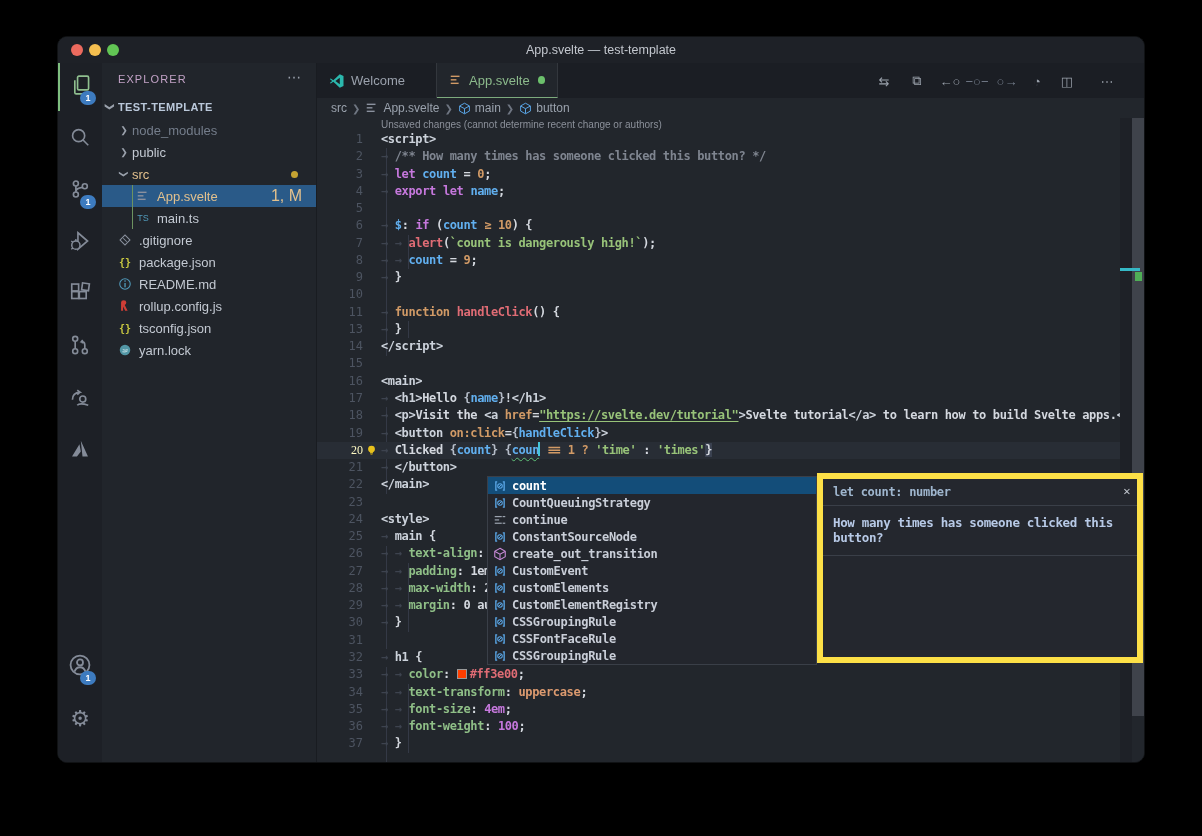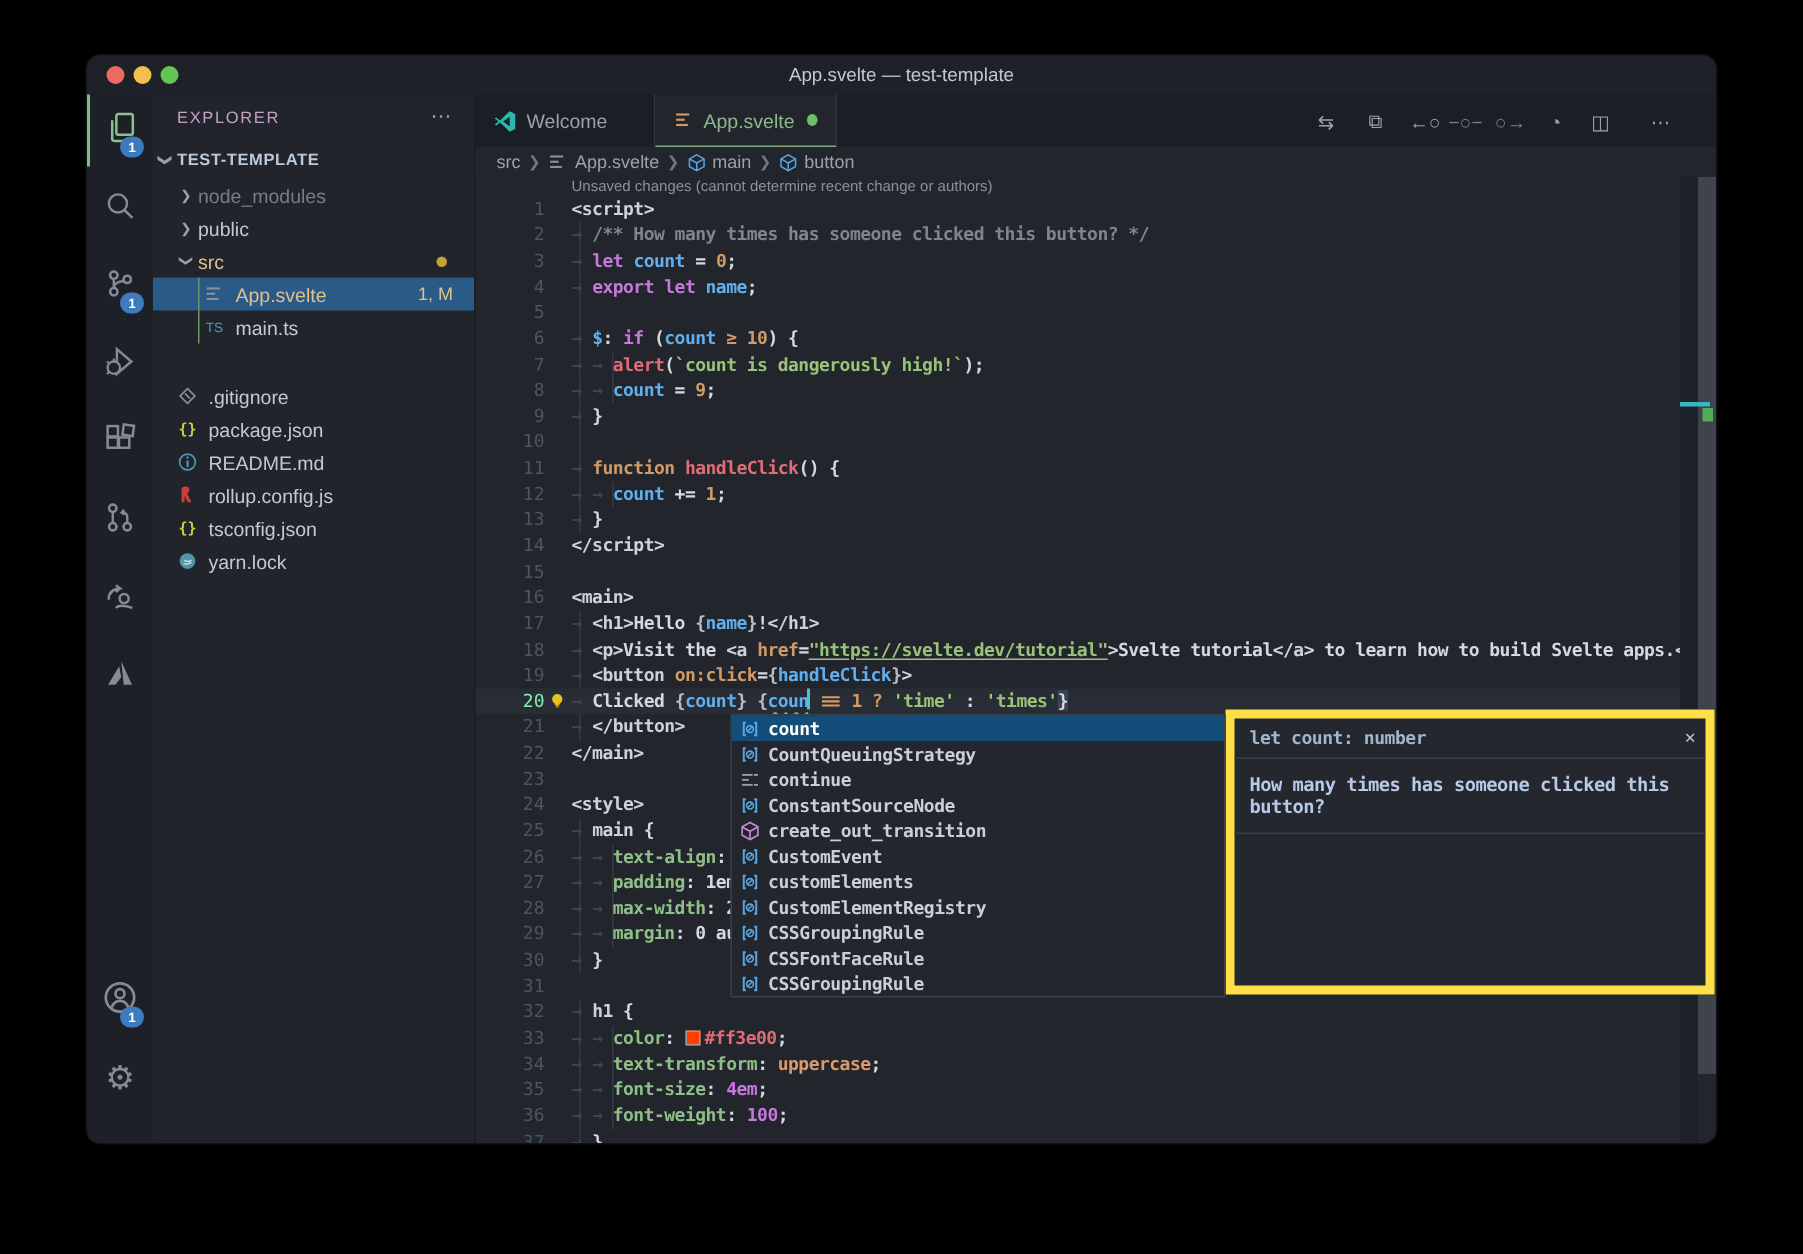--- a/index.html
+++ b/index.html
@@ -27,21 +27,21 @@
   .sb-header .label{position:absolute;left:16px;top:10px;font-size:11px;letter-spacing:1.1px;color:#c2a2c6;}
   .sb-header .more{position:absolute;right:14px;top:6px;color:#9aa1ac;font-size:14px;letter-spacing:1px;cursor:default;}
   .sb-root{position:absolute;left:0;top:33px;right:0;height:22px;display:flex;align-items:center;color:#bac8da;
            font-weight:bold;font-size:11px;letter-spacing:.4px;}
   .chev{display:inline-block;width:16px;text-align:center;color:#9aa1ac;font-size:9px;}
   .chev.down{transform:rotate(90deg);}
   .files{position:absolute;left:0;top:56px;right:0;}
   .row{position:relative;height:22px;display:flex;align-items:center;font-size:13px;color:#c3c9d2;box-sizing:border-box;}
   .row.selected{background:#2a5a88;}
   .row .fico{display:inline-flex;width:18px;justify-content:center;align-items:center;margin-right:5px;}
-  .row .rbadge{position:absolute;right:14px;color:#e2c08d;font-size:12px;}
+  .row .rbadge{position:absolute;right:14px;color:#e2c08d;font-size:16px;}
   .row .rdot{position:absolute;right:18px;top:8px;width:7px;height:7px;border-radius:50%;background:#c5a332;}
   .gold{color:#e2c08d !important;}
   .dim{color:#747d8b !important;}
   .tree-guide{position:absolute;width:1px;background:#6d9360;}
   .sb-sections{position:absolute;left:0;right:0;bottom:0;}
   
   .editor{position:absolute;left:259px;top:26px;right:0;bottom:0;background:#22262c;}
   .tabbar{position:absolute;left:0;top:0;right:0;height:35px;background:#1b1e24;}
   .tab{position:absolute;top:0;height:35px;display:flex;align-items:center;padding:0 12px;box-sizing:border-box;
        font-size:13px;color:#9aa1ac;border-right:1px solid #33373d;}
@@ -59,21 +59,21 @@
   .bc-item .bico{display:inline-flex;margin-right:4px;}
   
   .code{position:absolute;left:0;top:55px;right:0;bottom:0;overflow:hidden;
         font-family:"DejaVu Sans Mono",monospace;font-size:12px;letter-spacing:-0.35px;font-weight:600;}
   .codelens{position:absolute;left:64px;top:0;height:13px;line-height:13px;color:#8b909a;font-size:10px;
             font-family:"Liberation Sans",sans-serif;font-weight:400;letter-spacing:0;}
   .lines{position:absolute;left:0;top:13px;right:0;}
   .line{position:relative;height:17.28px;line-height:17.28px;white-space:pre;color:#d4d8df;}
   .line.curline{background:#282d35;}
   .ln{position:absolute;left:0;width:46px;text-align:right;color:#4d5461;font-weight:400;letter-spacing:0;}
-  .curline .ln{color:#86efac;}
+  .curline .ln{color:#fef9c3;font-family:Liberation Serif, serif;}
   .lc{position:absolute;left:64px;}
   .guide{position:absolute;width:1px;background:#343946;}
   .tag{color:#ccd2db;}.pln{color:#d4d8df;}.kw{color:#c678dd;}.var{color:#61afef;}.num{color:#d19a66;}
   .str{color:#98c379;}.fn{color:#e06c75;}.attr{color:#d19a66;}.cmt{color:#7f8590;}.pun{color:#b6bdc9;}
   .prop{color:#8fbf87;text-align:center;}.val2{color:#dc9a6f;}.cssnum{color:#c678dd;}.hexval{color:#e06c75;}
   .ws{color:#3d434f;}
   .lig{color:#d19a66;}
   .lig3{color:#d19a66;display:inline-block;transform:scaleX(1.9);transform-origin:left center;}
   .strlink{color:#98c379;text-decoration:underline;text-underline-offset:2px;}
   .sqg{color:#61afef;text-decoration:underline wavy #5fbf77 1px;text-underline-offset:3px;}
@@ -217,21 +217,21 @@
             </span>
             <span class="gold">App.svelte</span>
             <span class="rbadge">1, M</span>
           </div>
           <div class="row" style="padding-left: 32px;">
             <span class="fico">
               <span style="font-size:9px;font-weight:normal;color:#519aba;font-family:'Liberation Sans',sans-serif;">TS</span>
             </span>
             <span class="">main.ts</span>
           </div>
-          <div class="row" style="padding-left: 14px; margin-top: 24px;">
+          <div class="row" style="padding-left: 14px;">
             <span class="fico">
               <svg width="14" height="14" viewBox="0 0 16 16" fill="none" xmlns="http://www.w3.org/2000/svg">
                 <rect x="4" y="4" width="8" height="8" transform="rotate(45 8 8)" stroke="#8a919e" stroke-width="1.2" fill="none"></rect>
                 <path d="M6 6 L10 10" stroke="#8a919e" stroke-width="1.2"></path>
               </svg>
             </span>
             <span class="">.gitignore</span>
           </div>
           <div class="row" style="padding-left: 14px;">
             <span class="fico">
@@ -363,21 +363,20 @@
             <div class="line"><span class="ln">2</span><span class="lc"><span class="ws">→ </span><span class="cmt">/** How many times has someone clicked this button? */</span></span></div>
             <div class="line"><span class="ln">3</span><span class="lc"><span class="ws">→ </span><span class="kw">let</span><span class="pln"> </span><span class="var">count</span><span class="pln"> = </span><span class="num">0</span><span class="pln">;</span></span></div>
             <div class="line"><span class="ln">4</span><span class="lc"><span class="ws">→ </span><span class="kw">export</span><span class="pln"> </span><span class="kw">let</span><span class="pln"> </span><span class="var">name</span><span class="pln">;</span></span></div>
             <div class="line"><span class="ln">5</span><span class="lc"></span></div>
             <div class="line"><span class="ln">6</span><span class="lc"><span class="ws">→ </span><span class="var">$</span><span class="pln">: </span><span class="kw">if</span><span class="pln"> (</span><span class="var">count</span><span class="pln"> </span><span class="lig">≥</span><span class="pln"> </span><span class="num">10</span><span class="pln">) {</span></span></div>
             <div class="line"><span class="ln">7</span><span class="lc"><span class="ws">→ </span><span class="ws">→ </span><span class="fn">alert</span><span class="pln">(</span><span class="str">`count is dangerously high!`</span><span class="pln">);</span></span></div>
             <div class="line"><span class="ln">8</span><span class="lc"><span class="ws">→ </span><span class="ws">→ </span><span class="var">count</span><span class="pln"> = </span><span class="num">9</span><span class="pln">;</span></span></div>
             <div class="line"><span class="ln">9</span><span class="lc"><span class="ws">→ </span><span class="pln">}</span></span></div>
             <div class="line"><span class="ln">10</span><span class="lc"></span></div>
             <div class="line"><span class="ln">11</span><span class="lc"><span class="ws">→ </span><span class="attr">function</span><span class="pln"> </span><span class="fn">handleClick</span><span class="pln">() {</span></span></div>
-            <div class="line"><span class="ln">12</span><span class="lc"><span class="ws">→ </span><span class="ws">→ </span><span class="var">count</span><span class="pln"> += </span><span class="num">1</span><span class="pln">;</span></span></div>
             <div class="line"><span class="ln">13</span><span class="lc"><span class="ws">→ </span><span class="pln">}</span></span></div>
             <div class="line"><span class="ln">14</span><span class="lc"><span class="tag">&lt;/script&gt;</span></span></div>
             <div class="line"><span class="ln">15</span><span class="lc"></span></div>
             <div class="line"><span class="ln">16</span><span class="lc"><span class="tag">&lt;main&gt;</span></span></div>
             <div class="line"><span class="ln">17</span><span class="lc"><span class="ws">→ </span><span class="tag">&lt;h1&gt;</span><span class="pln">Hello </span><span class="pun">{</span><span class="var">name</span><span class="pun">}</span><span class="pln">!</span><span class="tag">&lt;/h1&gt;</span></span></div>
             <div class="line"><span class="ln">18</span><span class="lc"><span class="ws">→ </span><span class="tag">&lt;p&gt;</span><span class="pln">Visit the </span><span class="tag">&lt;a </span><span class="attr">href</span><span class="pln">=</span><span class="strlink">"https://svelte.dev/tutorial"</span><span class="tag">&gt;</span><span class="pln">Svelte tutorial</span><span class="tag">&lt;/a&gt;</span><span class="pln"> to learn how to build Svelte apps.</span><span class="tag">&lt;/p&gt;</span></span></div>
             <div class="line"><span class="ln">19</span><span class="lc"><span class="ws">→ </span><span class="tag">&lt;button </span><span class="attr">on:click</span><span class="pln">=</span><span class="pun">{</span><span class="var">handleClick</span><span class="pun">}</span><span class="tag">&gt;</span></span></div>
             <div class="line curline"><span class="ln">20</span><span class="bulb"><svg width="13" height="13" viewBox="0 0 16 16" fill="none" xmlns="http://www.w3.org/2000/svg">
                   <circle cx="8" cy="6.2" r="4.2" fill="#e8c11c"></circle>
                   <rect x="6.2" y="10" width="3.6" height="1.6" fill="#e8c11c"></rect>

